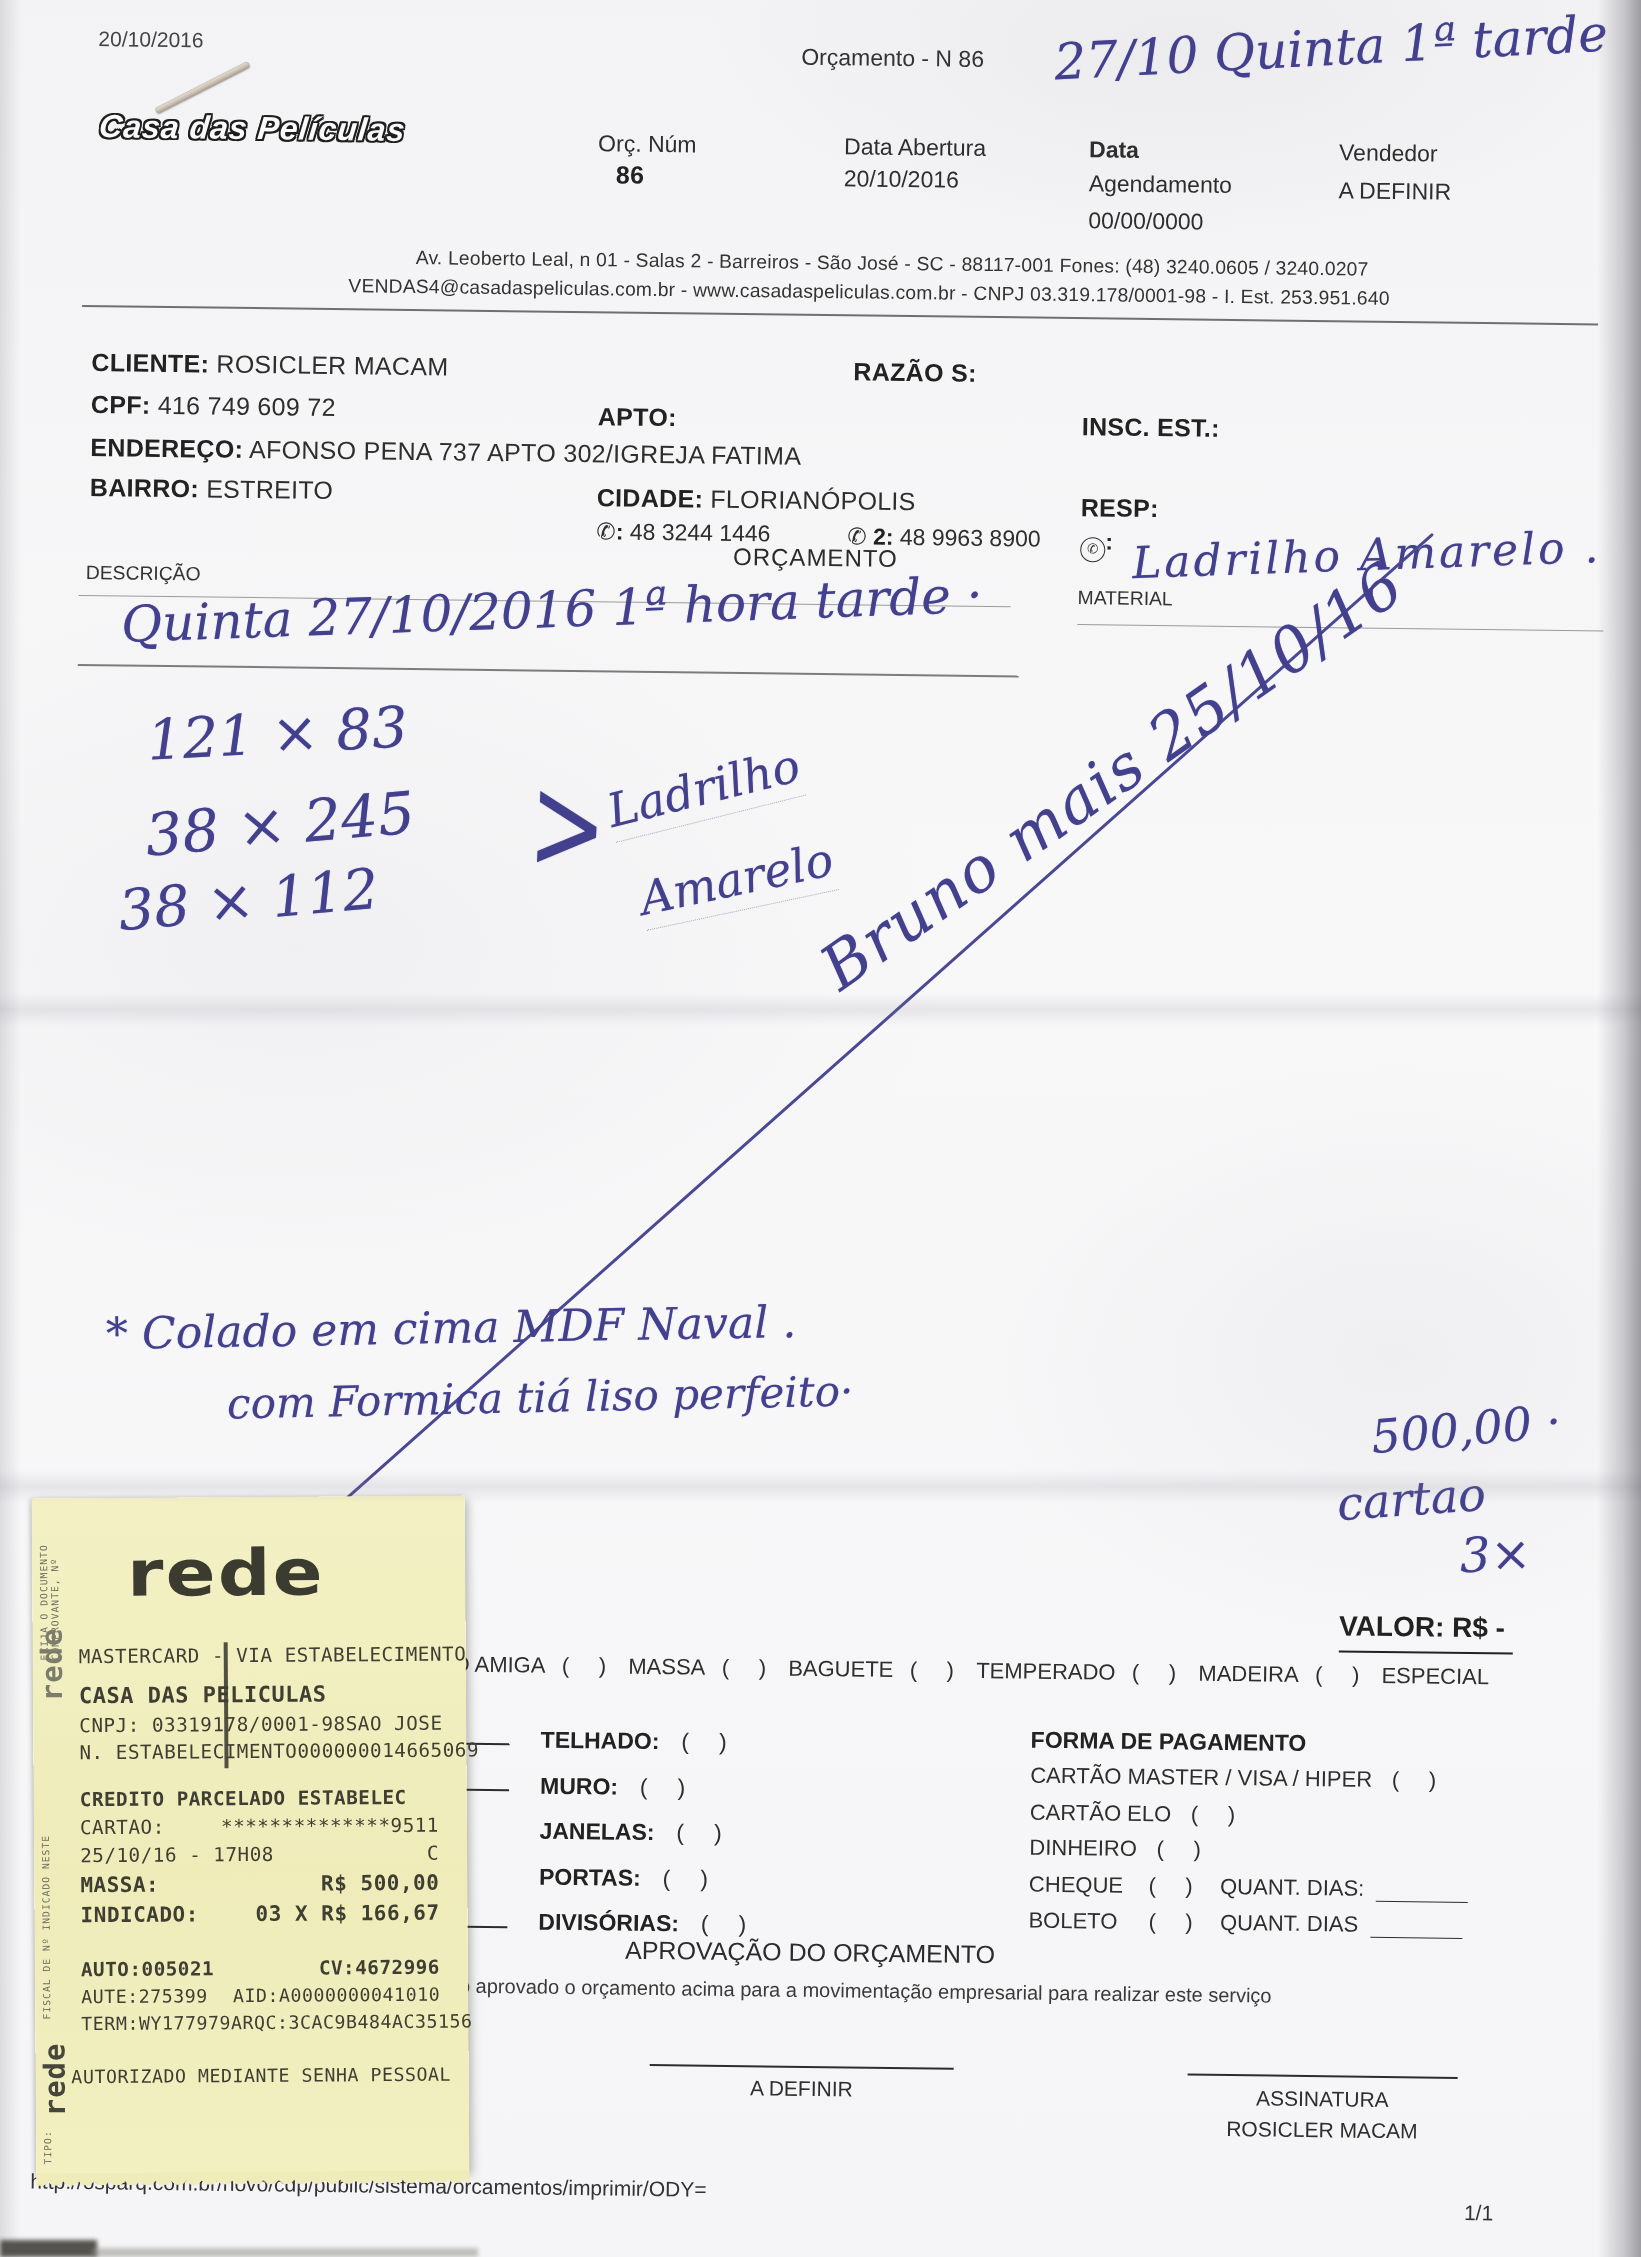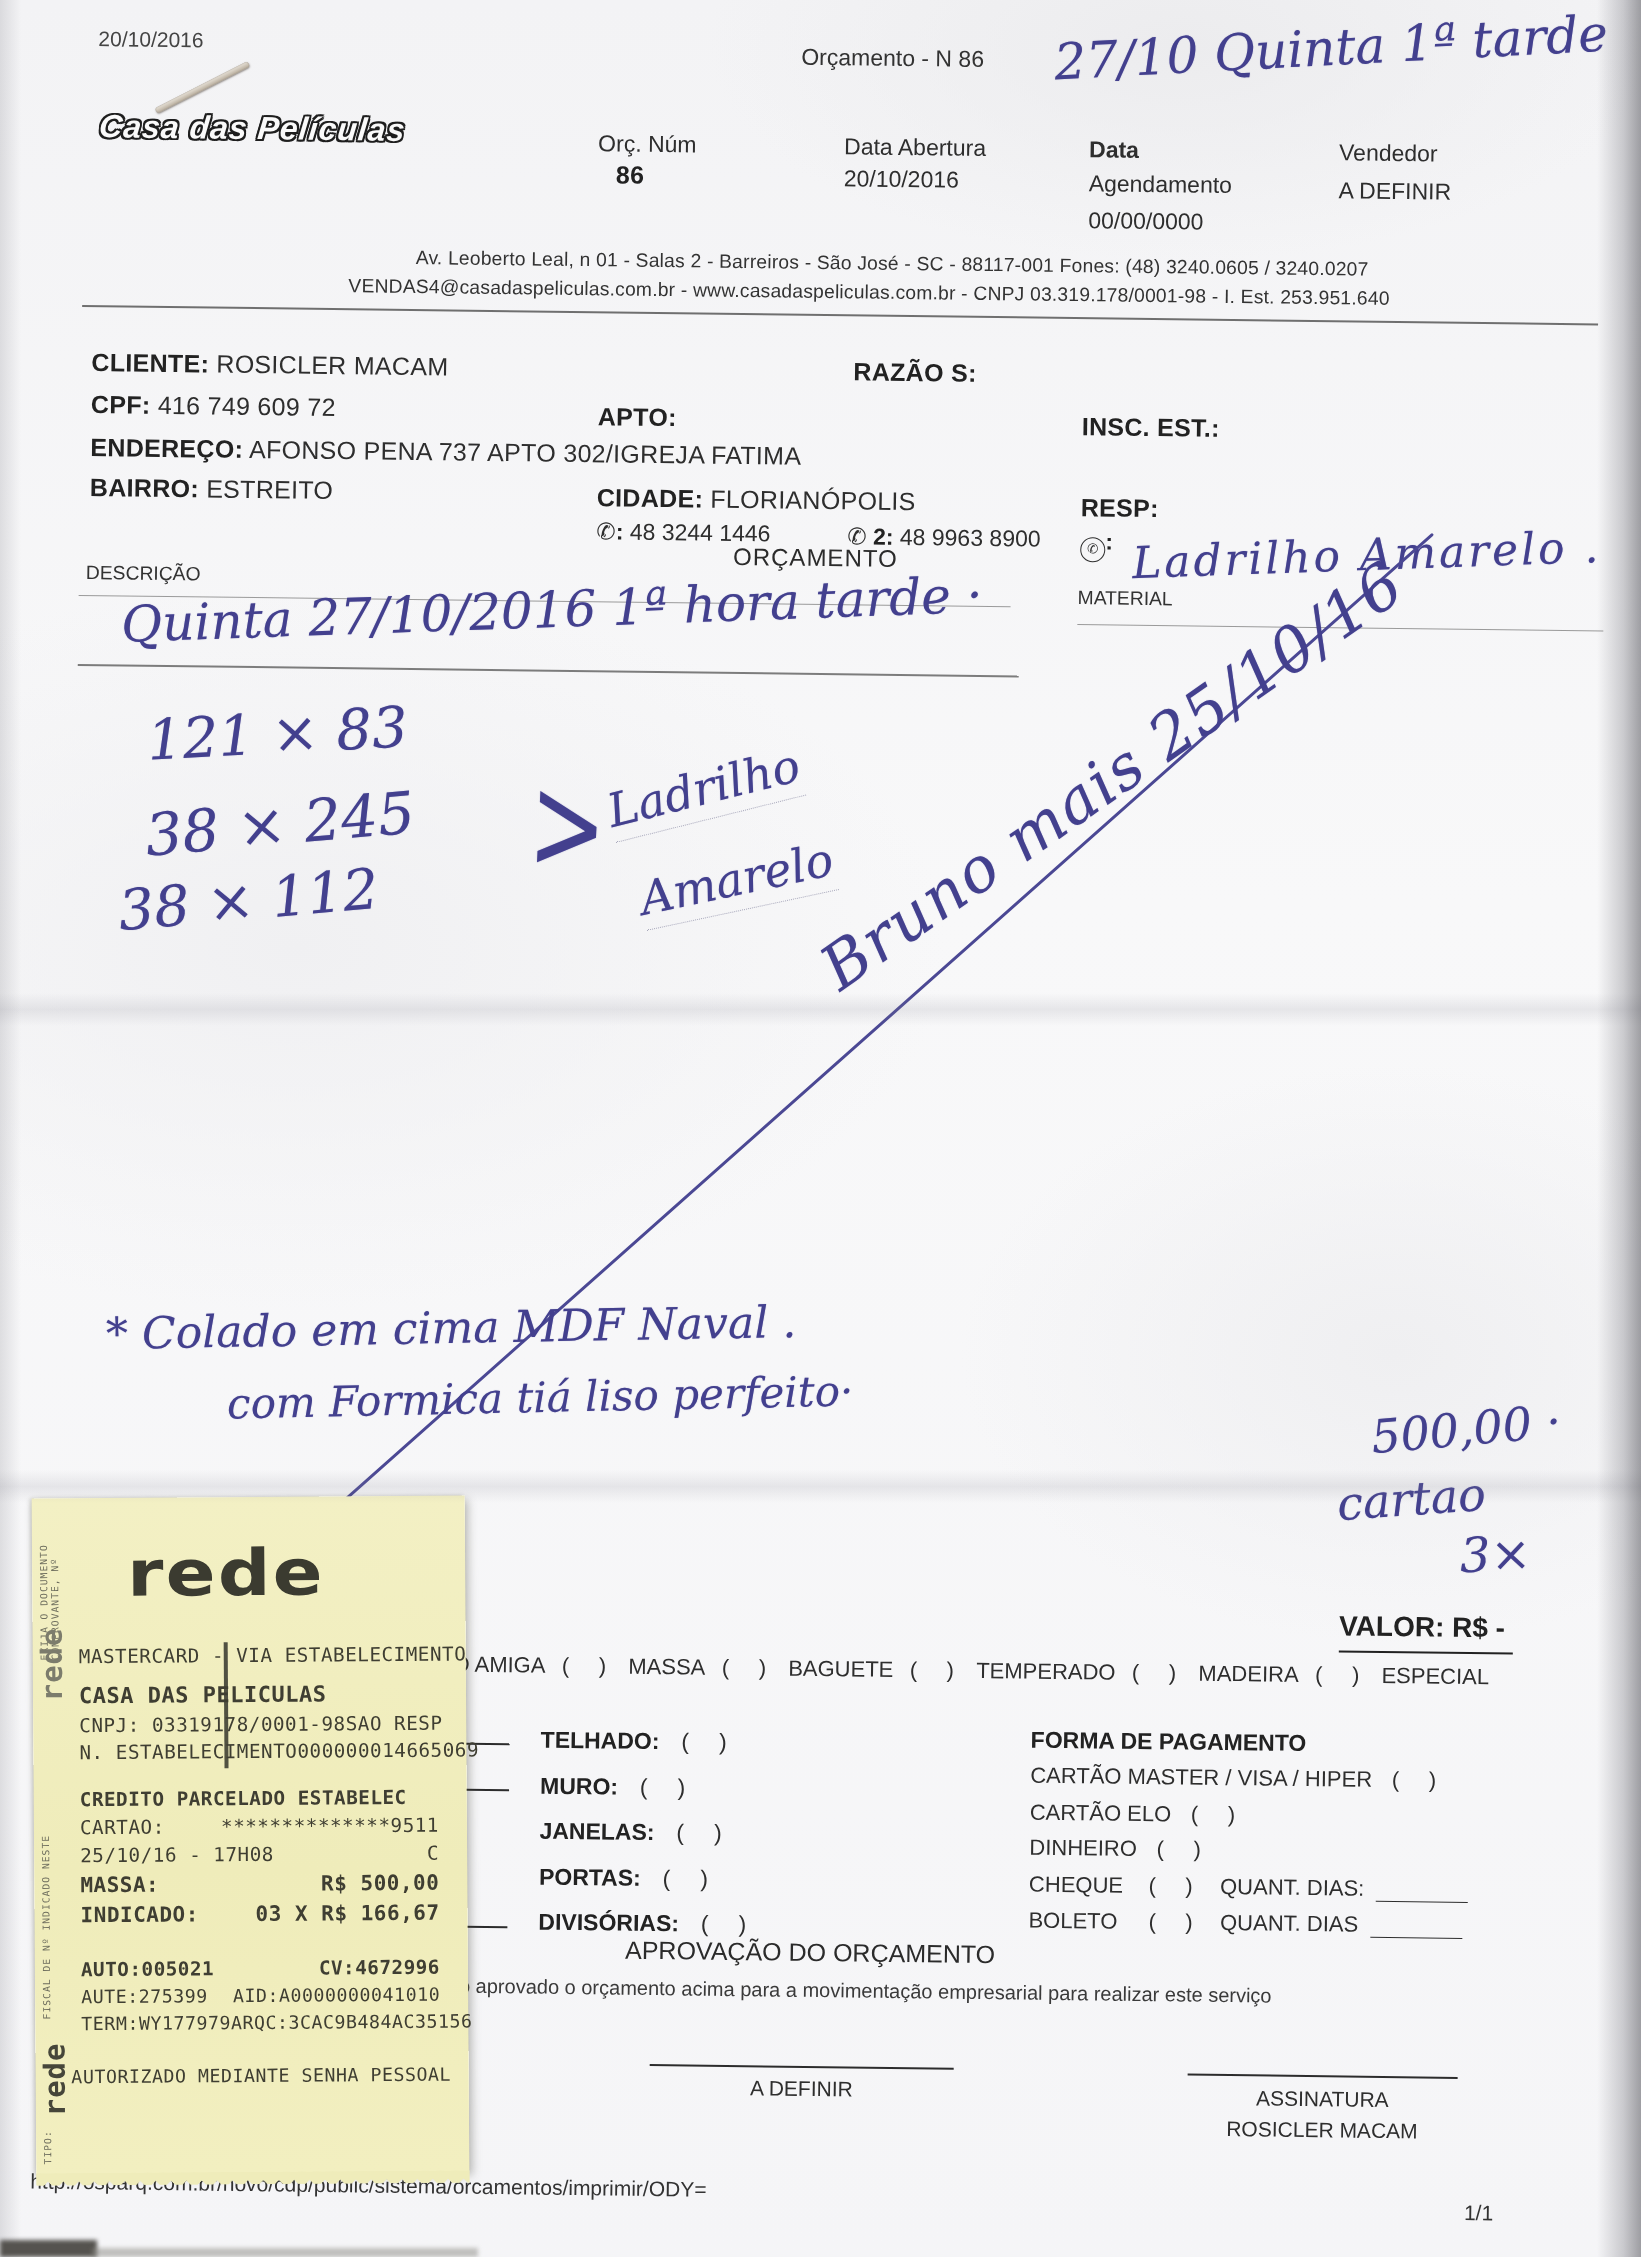--- a/index.html
+++ b/index.html
@@ -235,21 +235,21 @@
     <div class="vrede" style="left:1.9px;top:483px;height:135px;color:#46463a;">rede</div>
     <div class="vtext" style="left:5.8px;top:579px;height:87px;">TIPO:</div>
 
     <div class="abs" style="left:95px;top:39px;font-size:64px;font-weight:bold;color:#3b3b30;letter-spacing:1.9px;font-family:'DejaVu Sans',sans-serif;transform:scaleX(1.15);transform-origin:0 0;">rede</div>
     <div class="abs" style="left:191px;top:145px;width:3.9px;height:126px;background:#35352c;opacity:.85;"></div>
 
     <div class="r-row" style="top:147px;"><span>MASTERCARD - VIA ESTABELECIMENTO</span></div>
     <div class="r-row" style="top:185px;font-size:22px;font-weight:bold;"><span>CASA DAS PELICULAS</span></div>
     <div class="r-row" style="top:216px;">
       <span>CNPJ: 03319178/0001-98</span>
-      <span>SAO RESP</span>
+      <span>SAO JOSE</span>
     </div>
     <div class="r-row" style="top:243px;">
       <span>N. ESTABELECIMENTO</span>
       <span>000000014665069</span>
     </div>
     <div class="r-row" style="top:290px;font-weight:bold;"><span>CREDITO PARCELADO ESTABELEC</span></div>
     <div class="r-row" style="top:318px;">
       <span>CARTAO:</span>
       <span>**************9511</span>
     </div>

